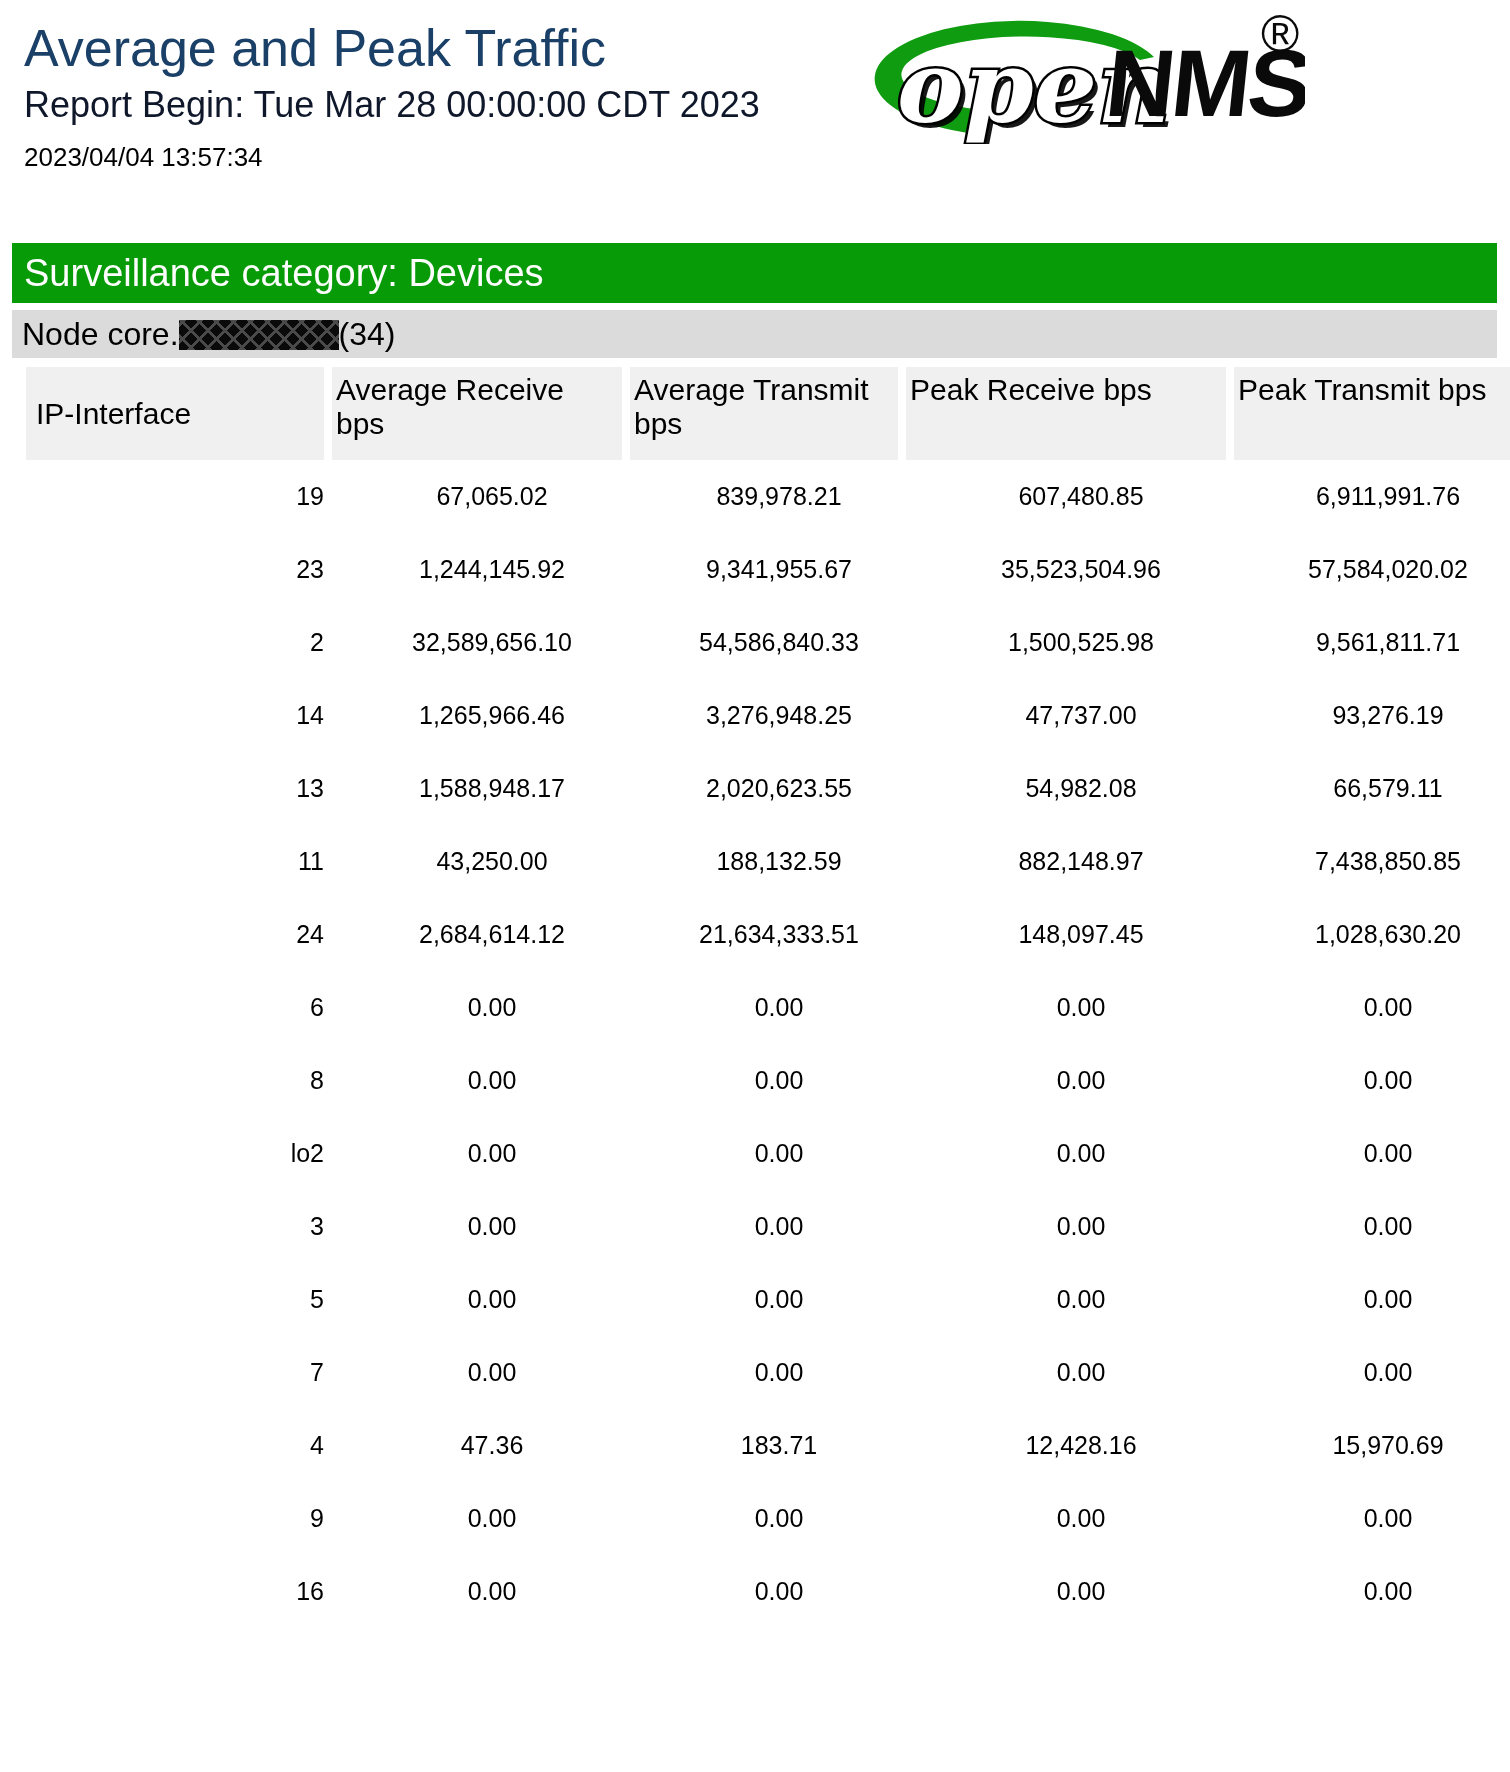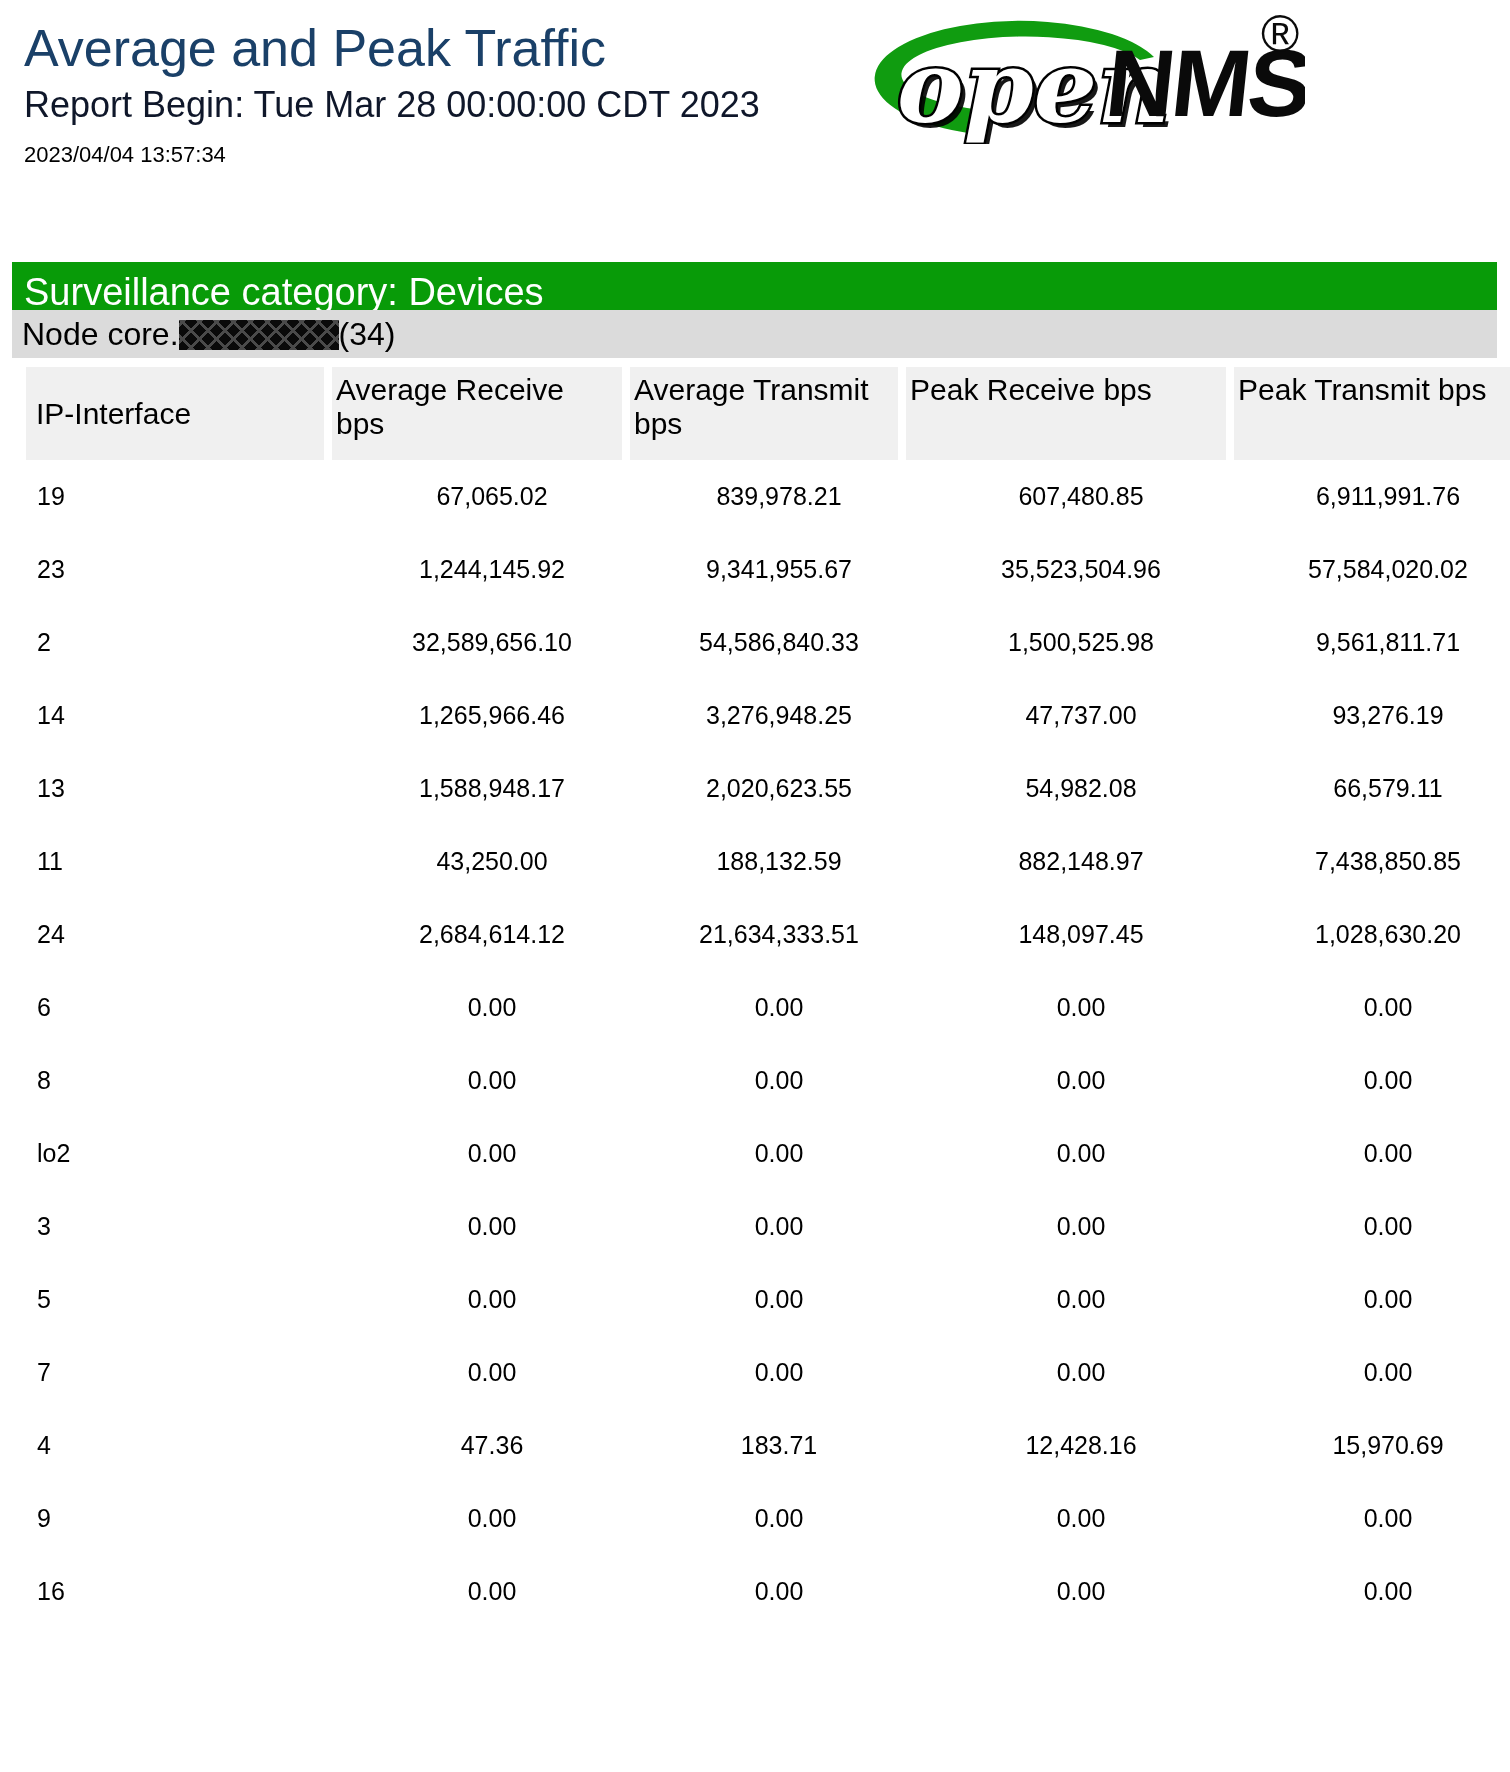--- a/index.html
+++ b/index.html
@@ -14,29 +14,29 @@
   .title{
     position:absolute;left:24px;top:18px;
     font-size:52px;font-weight:400;color:#1a4068;letter-spacing:0;
   }
   .subtitle{
     position:absolute;left:24px;top:84px;
     font-size:36px;font-weight:400;color:#0f172a;
   }
   .timestamp{
     position:absolute;left:24px;top:142px;
-    font-size:22px;color:#000;
+    font-size:26px;color:#000;
   }
   .logo{position:absolute;left:845px;top:4px;width:460px;height:140px;}
   
   .banner{
     position:absolute;left:12px;top:243px;width:1485px;height:60px;
     background:#089b08;color:#fff;
     font-size:38px;line-height:60px;
-    padding-left:12px;box-sizing:border-box;margin-top:19px;
+    padding-left:12px;box-sizing:border-box;
   }
   
   .nodebar{
     position:absolute;left:12px;top:310px;width:1485px;height:48px;
     background:#dbdbdb;color:#000;
     font-size:32px;line-height:48px;
     padding-left:10px;box-sizing:border-box;
     white-space:nowrap;
   }
   .redacted{
@@ -69,21 +69,21 @@
     position:absolute;left:14px;top:460px;width:1486px;
   }
   .trow{height:73px;align-items:center;}
   .td{
     font-size:25px;color:#000;
     text-align:center;
     padding-left:30px;box-sizing:border-box;
     align-self:center;
   }
   .td.iface{
-    text-align:left;padding-left:11px;
+    text-align:right;padding-left:11px;
   }
 </style>
 </head>
 <body>
 
 <div class="page">
 
   <div class="title">Average and Peak Traffic</div>
   <div class="subtitle">Report Begin: Tue Mar 28 00:00:00 CDT 2023</div>
   <div class="timestamp">2023/04/04 13:57:34</div>

